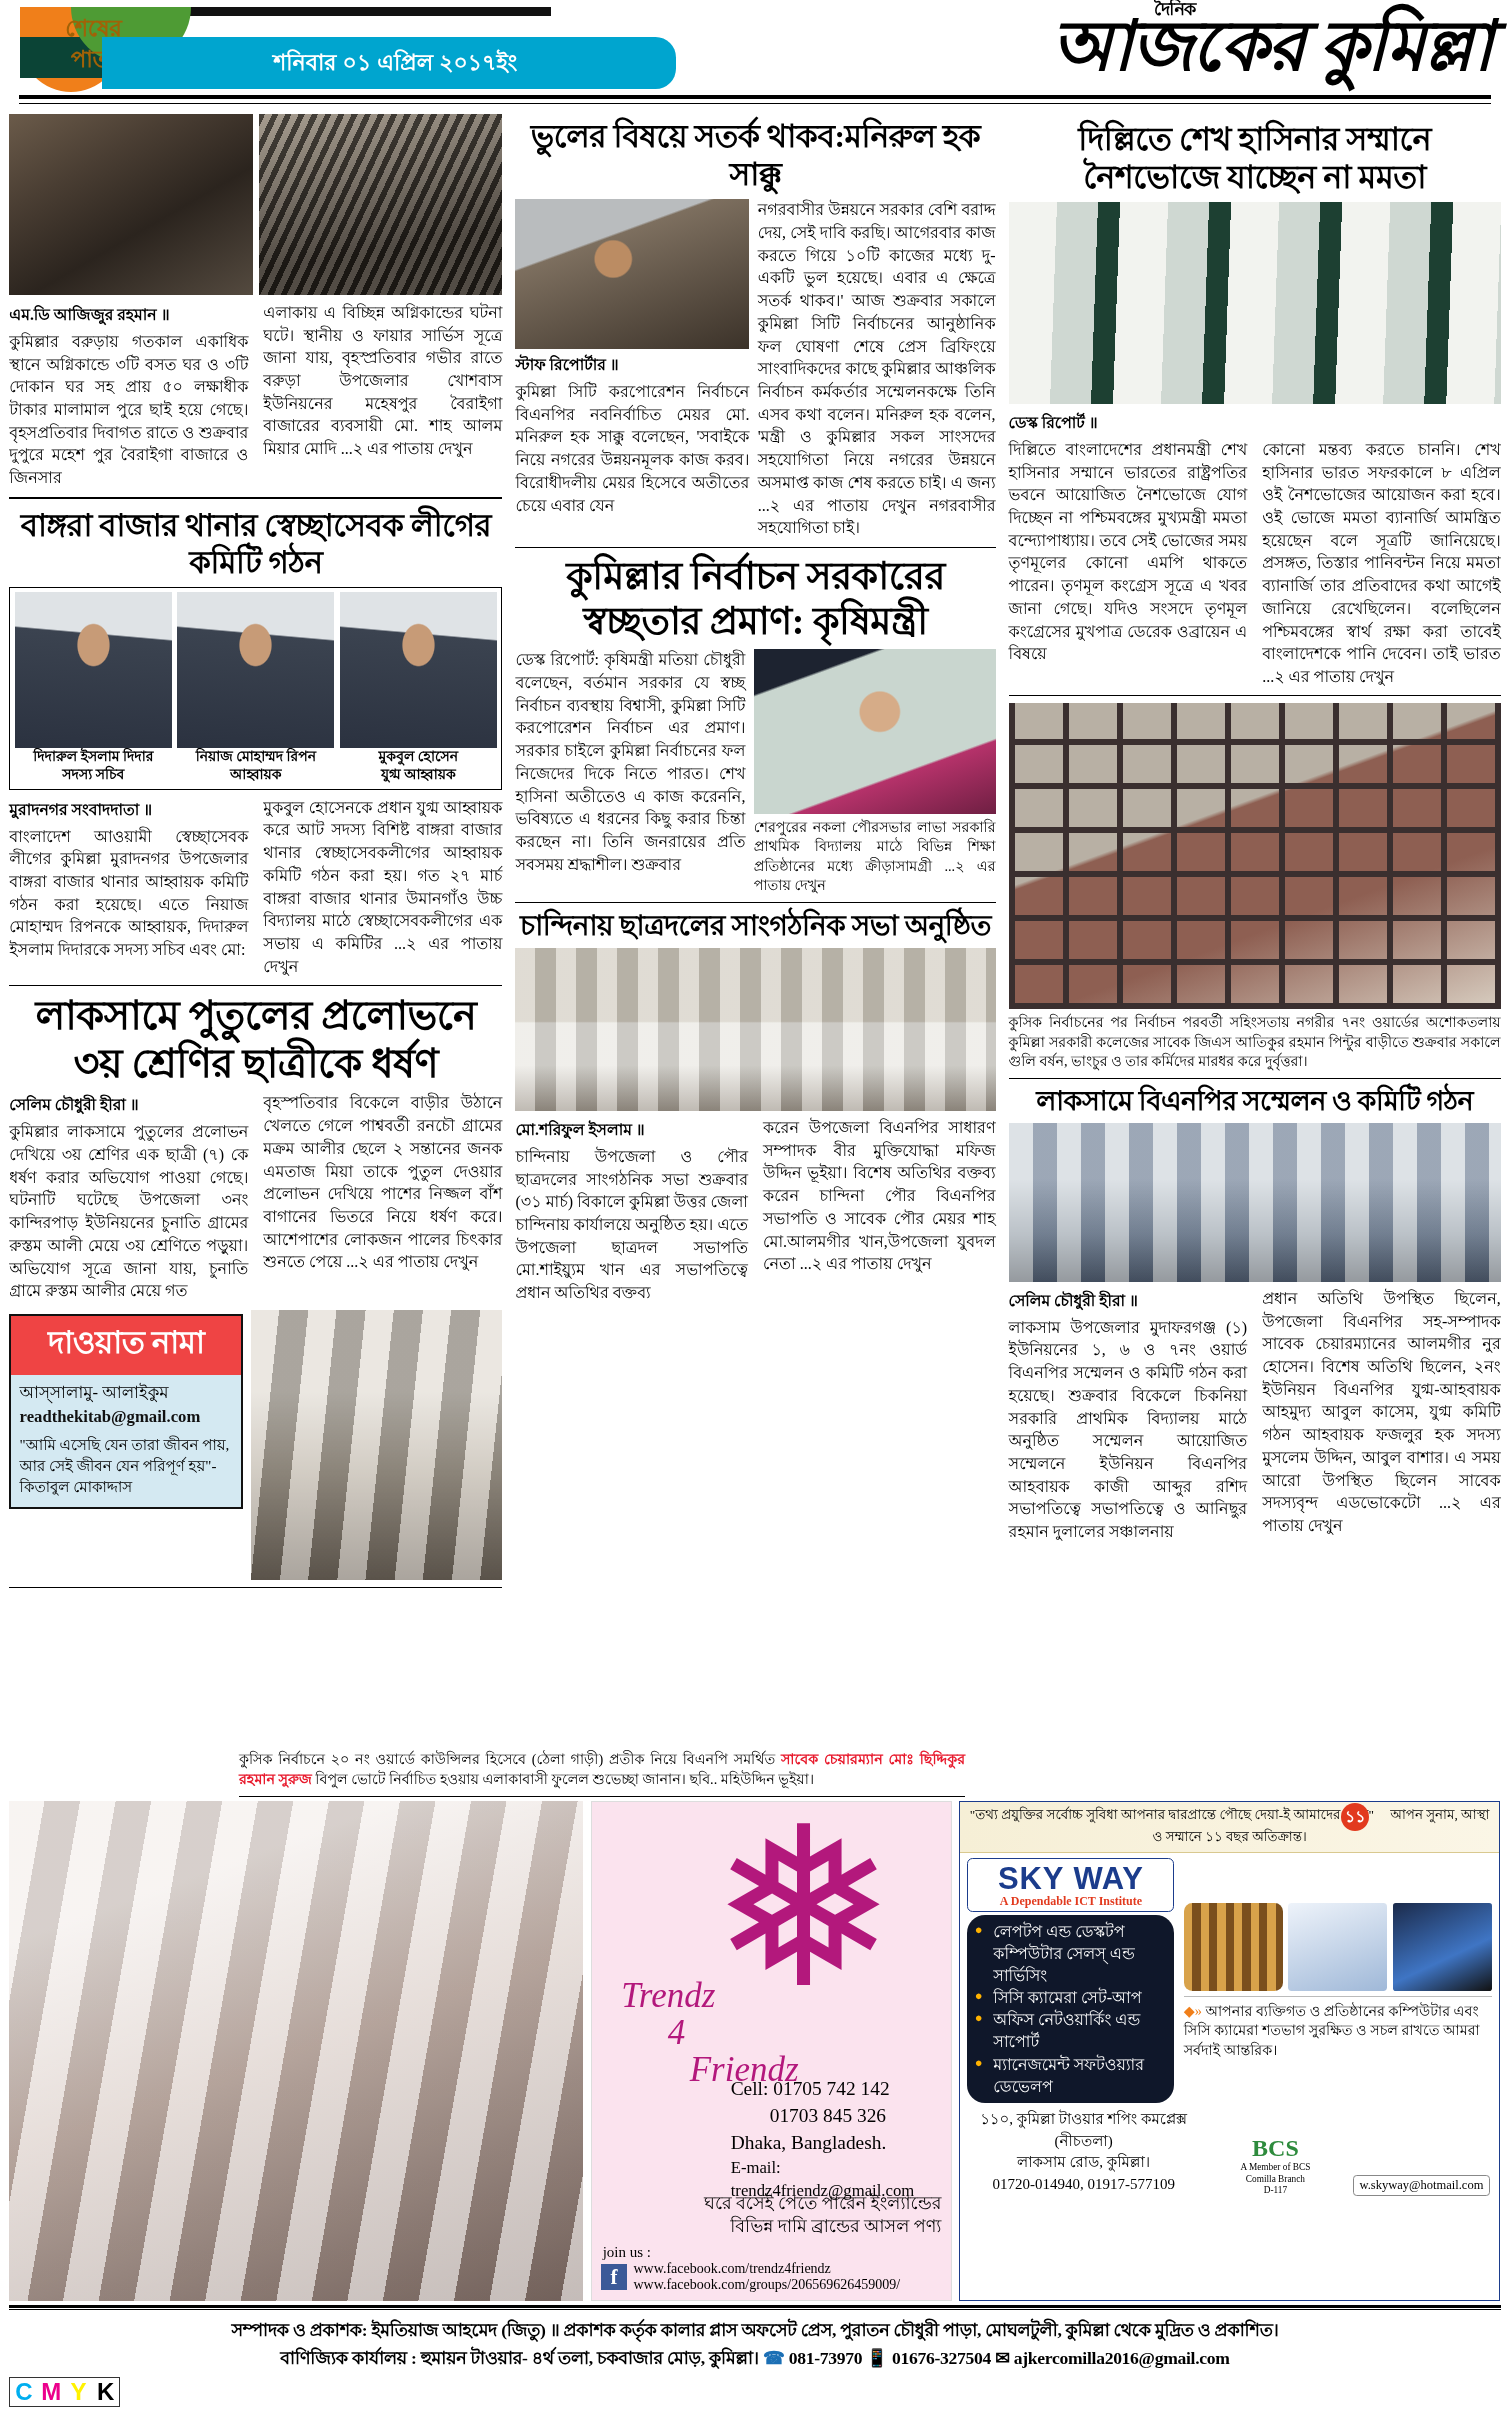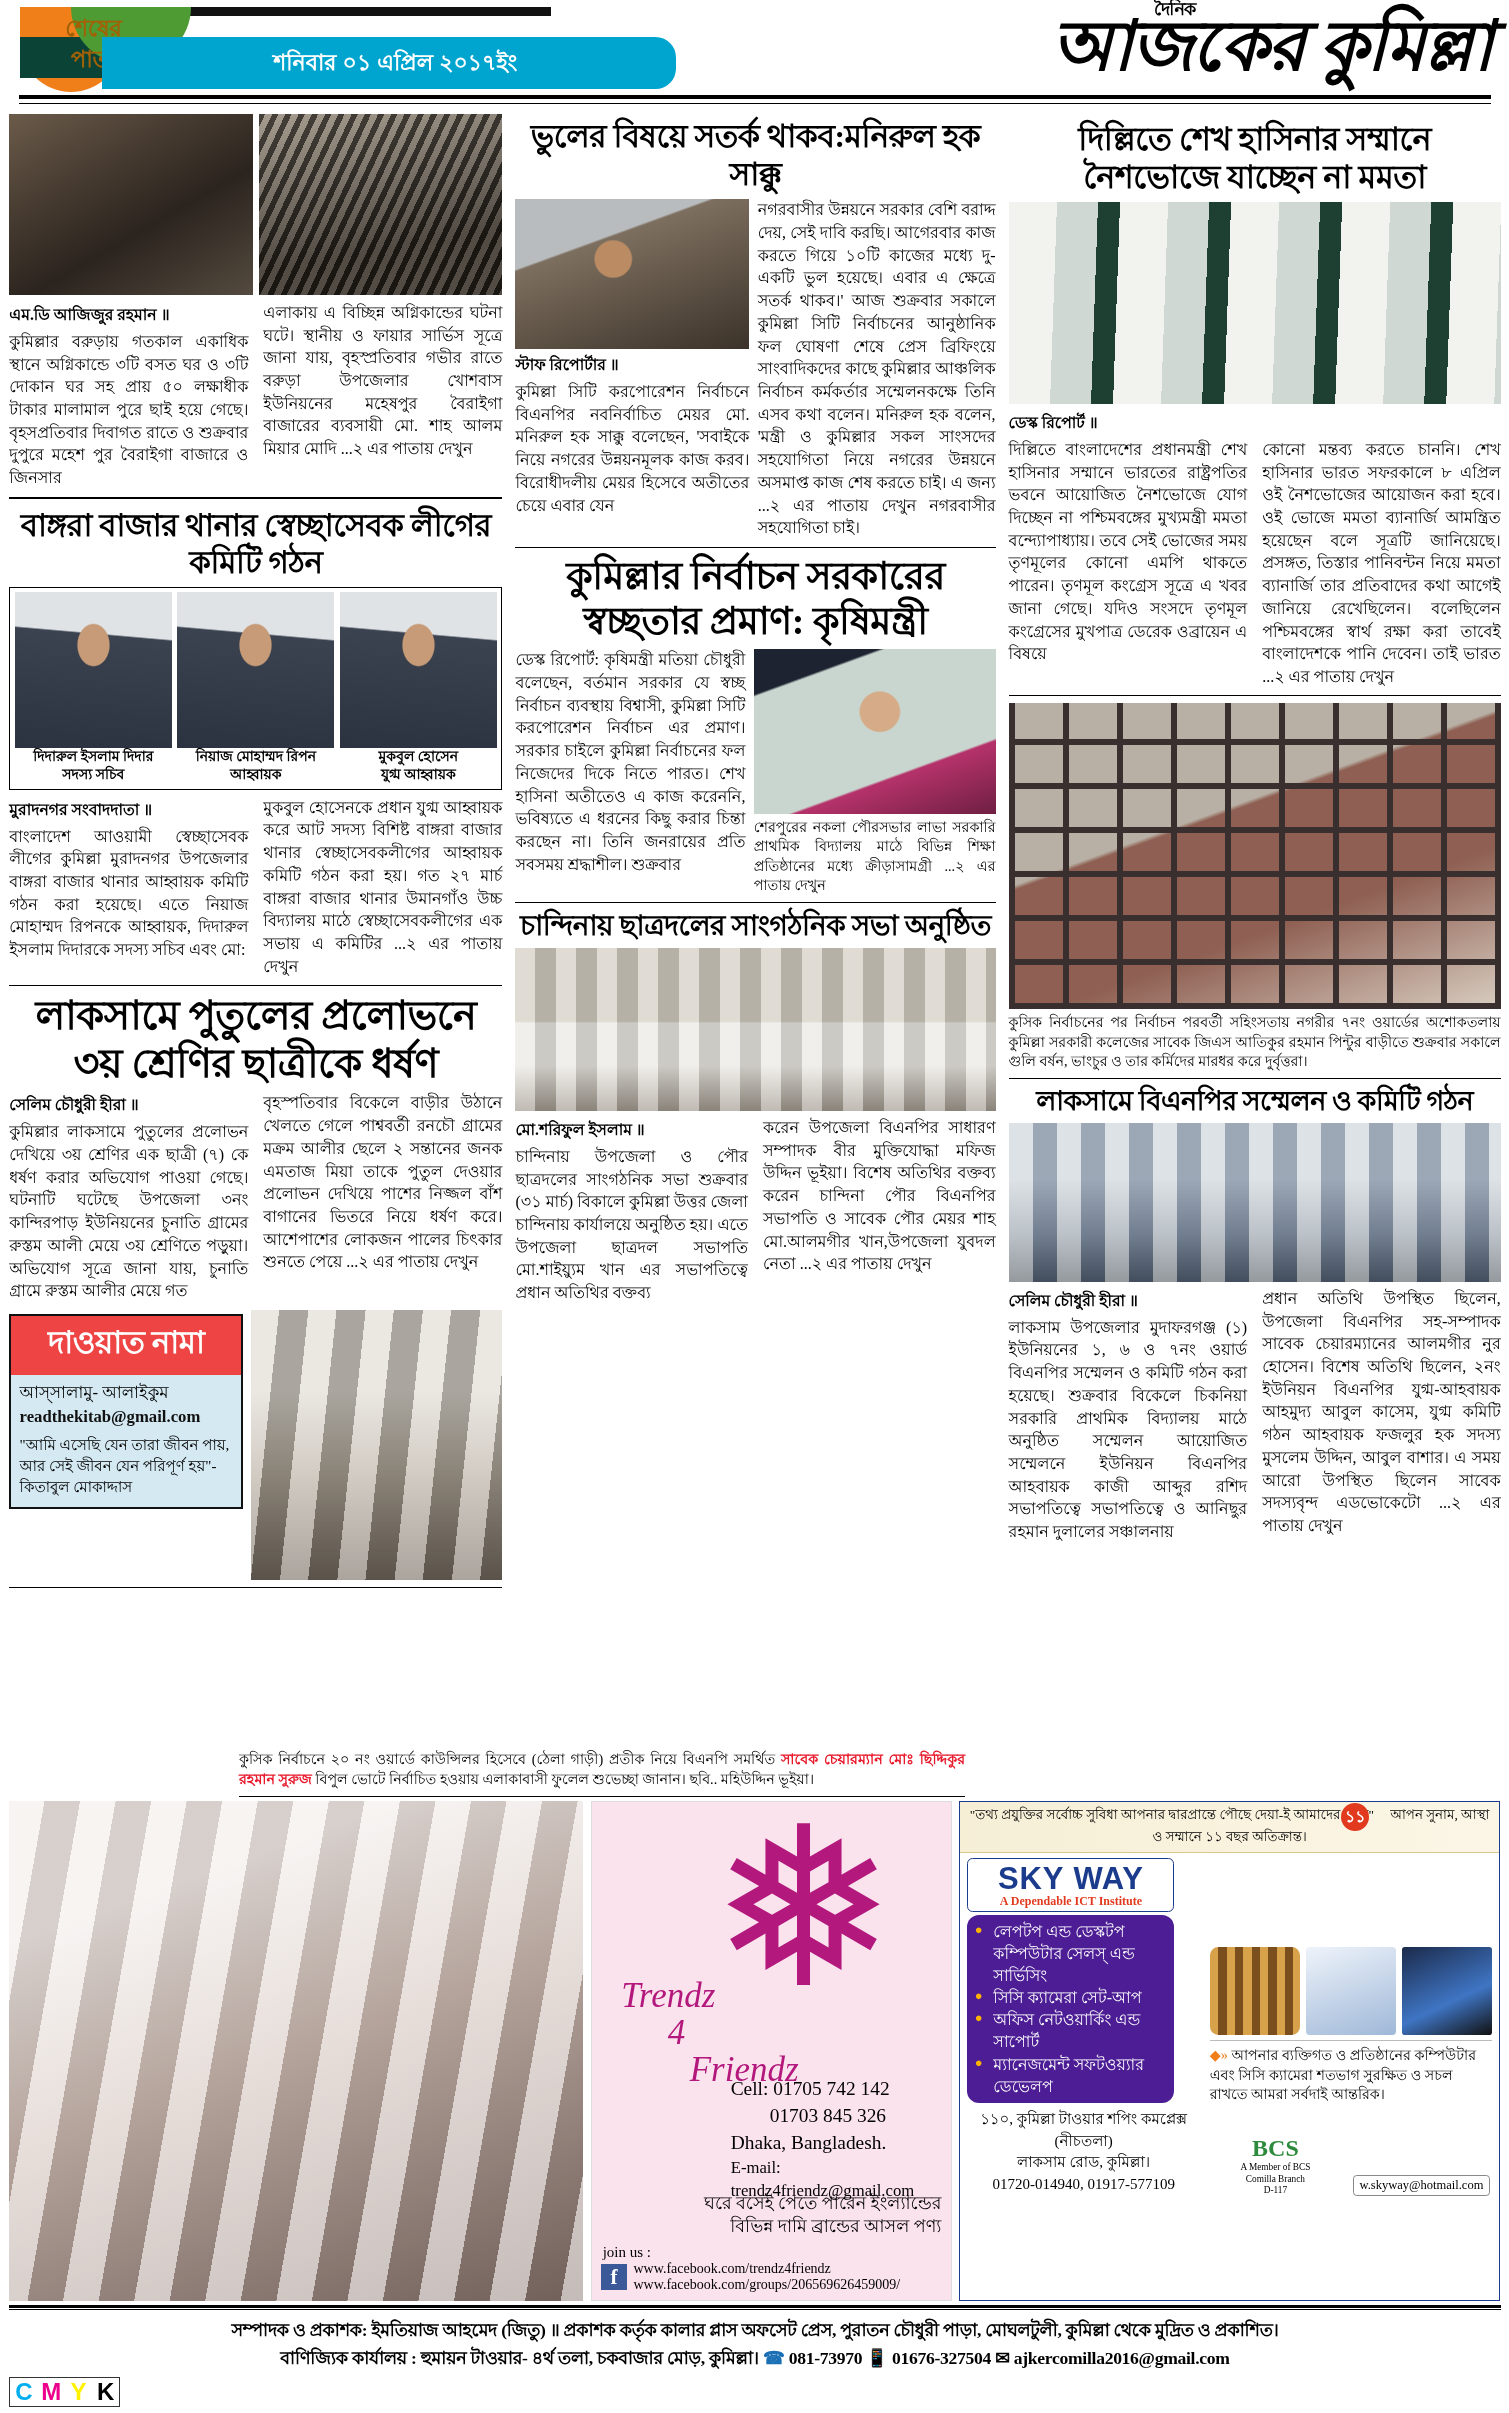--- a/index.html
+++ b/index.html
@@ -183,28 +183,28 @@
   .ad-skyway { border:1.9px solid #1B3C8C; background:#fff; position:relative; overflow:hidden; }
   .sky-top {
     background:linear-gradient(90deg,#F6EFD6,#FBF6E6);
     border-bottom:0.9px solid #d9c98f; padding:2.8px 5.6px; font-size:13.4px; text-align:center;
     position:relative;
   }
   .sky-badge {
     position:absolute; right:130px; top:0.9px; width:28px; height:28px; border-radius:50%;
     background:#E23A1E; color:#fff; font-weight:bold; font-size:15.7px; text-align:center; line-height:28px;
   }
-  .sky-brandrow { display:flex; align-items:flex-end;gap:26px; }
+  .sky-brandrow { display:flex; align-items:center; }
   .sky-logo-cell { width:218px; padding:5.6px 3.7px 1.9px 7.4px; }
   .sky-logo {
     border:1.9px solid #1B3C8C; border-radius:5.6px; text-align:center; padding:3.7px 1.9px 1.9px;
   }
   .sky-logo .s1 { color:#1B3C8C; font-weight:bold; font-size:31px; line-height:1; letter-spacing:0.9px; font-family:"Liberation Sans",sans-serif;}
   .sky-logo .s2 { color:#E23A1E; font-size:12px; font-weight:bold; }
-  .sky-list { background:#4c1d95; margin:3.7px 0 0 5.6px; padding:5.6px 7.4px; border-radius:12px; width:352px; }
+  .sky-list { background:#0f172a; margin:3.7px 0 0 5.6px; padding:5.6px 7.4px; border-radius:18px; width:352px; }
   .sky-list li { list-style:none; color:#fff; font-size:16px; line-height:1.38; position:relative; padding-left:18.5px;}
   .sky-list li:before { content:"●"; position:absolute; left:0; color:#FFB200; font-size:13px;}
   .sky-right { flex:1; padding:5.6px 7.4px 0 5.6px; }
   .sky-imgs { display:flex; gap:5.6px; height:88px;}
   .sky-img1 { flex:1; border-radius:8.3px; background:
      repeating-linear-gradient(90deg,#d8a24a 0 8.3px, #7a4f1d 8.3px 16.7px), linear-gradient(180deg,#c9a060,#5c3b17); }
   .sky-img2 { flex:1; background:linear-gradient(160deg,#eef3fa,#9fb8d8); border-radius:3.7px; }
   .sky-img3 { flex:1; background:linear-gradient(155deg,#1b2a4a,#3f75c4 60%,#111 100%); border-radius:2.8px; }
   .sky-note { font-size:14.3px; line-height:1.38; margin-top:5.6px; border-top:0.9px solid #bbb; padding-top:4.6px; }
   .sky-foot { display:flex; align-items:flex-end; padding:3.7px 9.3px 6.5px; gap:22px; }

